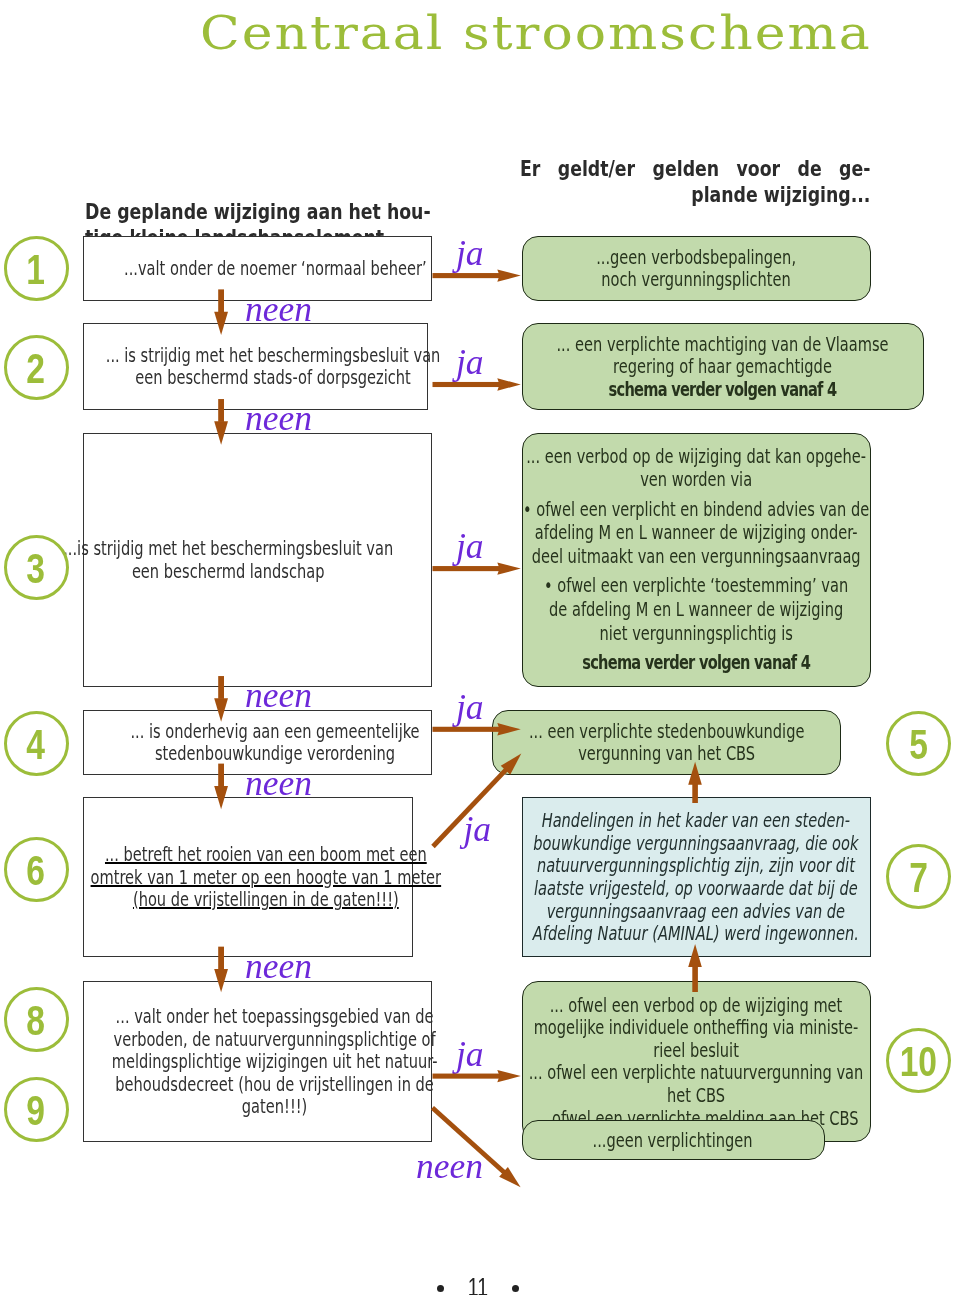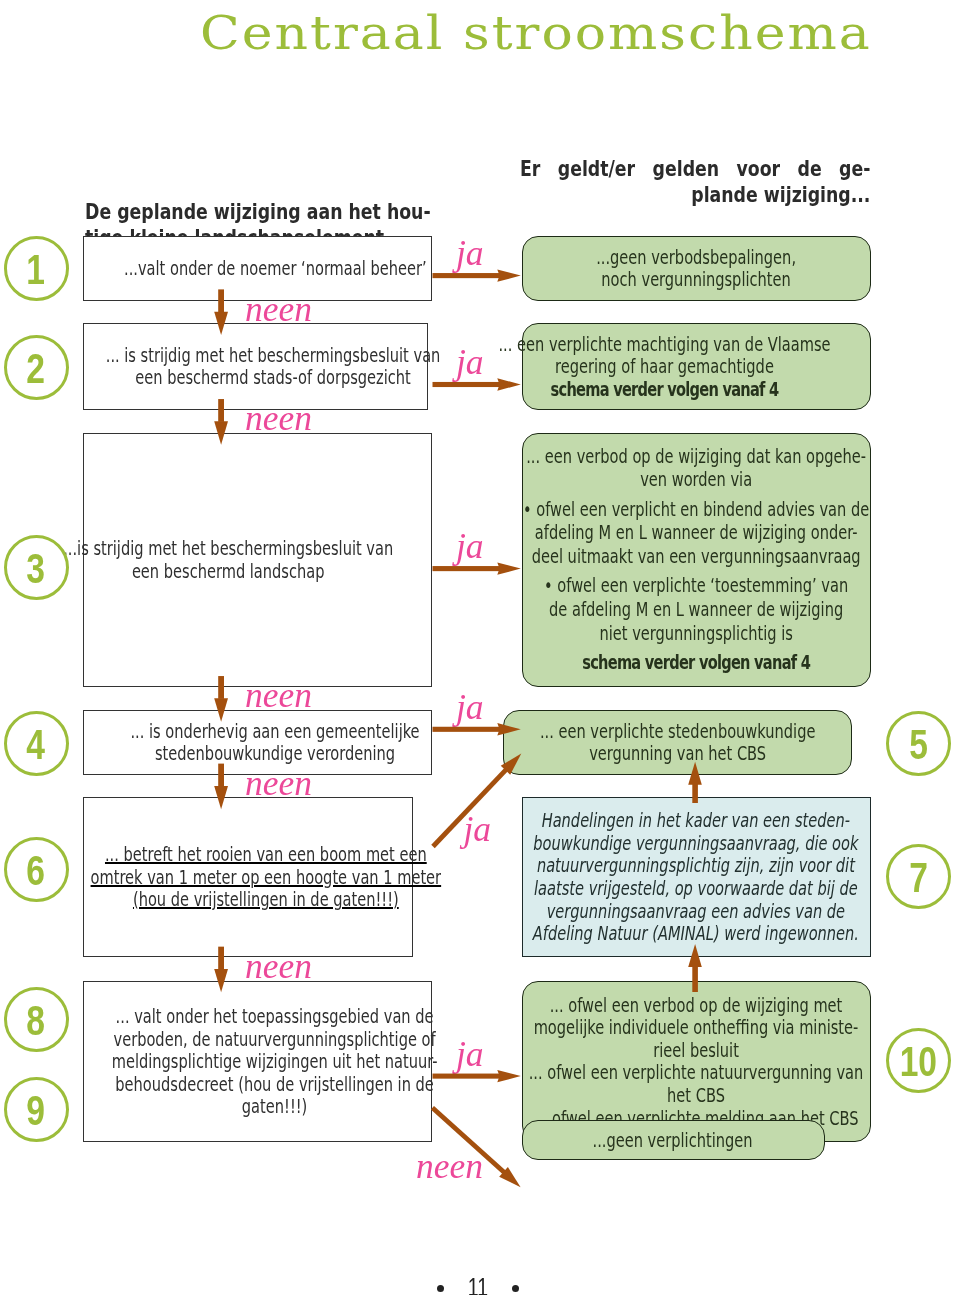--- a/index.html
+++ b/index.html
@@ -48,21 +48,21 @@
     border:3.4px solid #9cbd3a;color:#9cbd3a;
     display:flex;align-items:center;justify-content:center;
     font-family:"Liberation Sans",sans-serif;font-size:42px;font-weight:bold;line-height:1;
   }
   .circle > span{display:block;transform:scaleX(0.80);padding-top:3px;}
 
   
   .lbl{
     position:absolute;
     font-family:"Liberation Serif","DejaVu Serif",serif;font-style:italic;
-    color:#ec4899;font-size:35.5px;line-height:35.5px;white-space:nowrap;
+    color:#6d28d9;font-size:35.5px;line-height:35.5px;white-space:nowrap;
   }
 
   
   #footer{
     position:absolute;left:-2px;top:1275px;width:960px;text-align:center;color:#222;
     font-family:"Liberation Sans",sans-serif;font-size:25px;line-height:25px;
   }
   #footer .pn{display:inline-block;transform:scaleX(0.78);}
   #footer .dot{display:inline-block;width:7px;height:7px;border-radius:50%;background:#222;
     vertical-align:middle;margin:0 21px 2px 21px;}
@@ -175,39 +175,39 @@
 meldingsplichtige wijzigingen uit het natuur-
 behoudsdecreet (hou de vrijstellingen in de
 gaten!!!)</div>
 </div>
 
 <div class="box box-green" style="left:521.5px;top:236.3px;width:349px;height:64.3px;">
   <div class="box-txt">...geen verbodsbepalingen,
 noch vergunningsplichten</div>
 </div>
 
-<div class="box box-green" style="left:521.5px;top:322.8px;width:349px;height:87.4px;justify-content:flex-end;">
+<div class="box box-green" style="left:521.5px;top:322.8px;width:402px;height:87.4px;">
   <div class="box-txt"><span>... een verplichte machtiging van de Vlaamse
 regering of haar gemachtigde</span>
 <b>schema verder volgen vanaf 4</b></div>
 </div>
 
 <div class="box box-green" style="left:521.5px;top:432.5px;width:349px;height:254.7px;">
   <div class="box-txt" style="line-height:23.7px"><span>... een verbod op de wijziging dat kan opgehe-
 ven worden via</span>
 <span class="pgap"></span><span>• ofwel een verplicht en bindend advies van de
 afdeling M en L wanneer de wijziging onder-
 deel uitmaakt van een vergunningsaanvraag</span>
 <span class="pgap"></span><span>• ofwel een verplichte ‘toestemming’ van
 de afdeling M en L wanneer de wijziging
 niet vergunningsplichtig is</span>
 <span class="pgap"></span><b>schema verder volgen vanaf 4</b></div>
 </div>
 
-<div class="box box-green" style="left:503px;top:709.5px;width:349px;height:65.3px;">
+<div class="box box-green" style="left:492px;top:709.5px;width:349px;height:65.3px;">
   <div class="box-txt">... een verplichte stedenbouwkundige
 vergunning van het CBS</div>
 </div>
 
 <div class="box box-blue" style="left:521.5px;top:797px;width:349px;height:160px;">
   <div class="box-txt">Handelingen in het kader van een steden-
 bouwkundige vergunningsaanvraag, die ook
 natuurvergunningsplichtig zijn, zijn voor dit
 laatste vrijgesteld, op voorwaarde dat bij de
 vergunningsaanvraag een advies van de

